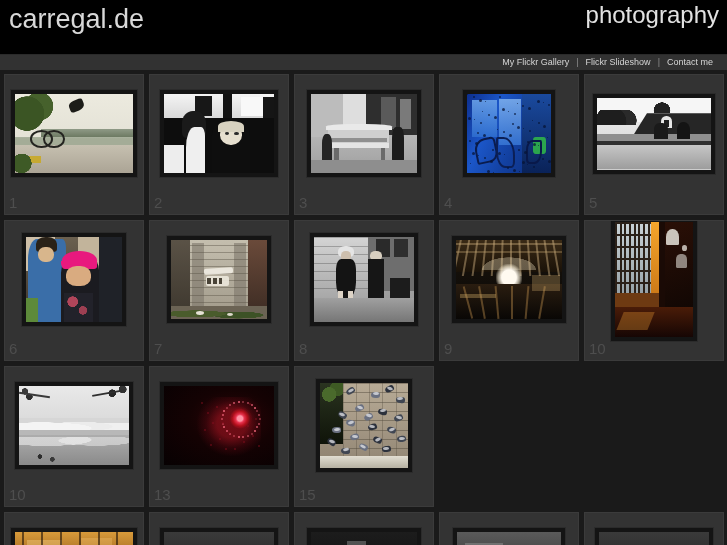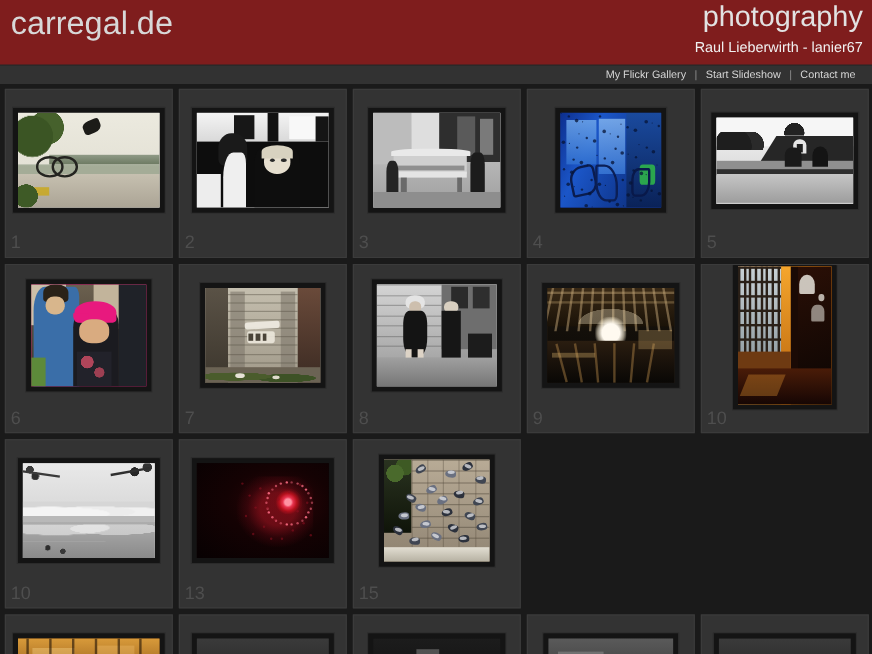--- a/index.html
+++ b/index.html
@@ -18,21 +18,21 @@
     width: 727px;
     height: 545px;
     background: #1a1a1a;
     overflow: hidden;
   }
 
   
   .header {
     position: relative;
     height: 54px;
-    background: #7f1d1d;
+    background: #000000;
     padding: 0;
   }
   .logo {
     position: absolute;
     left: 9px;
     top: 2px;
     font-size: 27px;
     color: #d8d8d8;
     letter-spacing: 0px;
     line-height: 34px;
@@ -148,29 +148,28 @@
 </style>
 </head>
 <body>
 
 <div id="page">
 
   <div class="header">
     <div class="logo">carregal.de</div>
     <div class="head-right">
       <div class="site-section">photography</div>
-      <div class="author">Raul Lieberwirth - lanier67</div>
     </div>
   </div>
 
   <div class="navbar">
     <div class="navinner" id="nav-inner">
         <a class="navlink" href="#">My Flickr Gallery</a>
         <span class="navsep">|</span>
-        <a class="navlink" href="#">Start Slideshow</a>
+        <a class="navlink" href="#">Flickr Slideshow</a>
         <span class="navsep">|</span>
         <a class="navlink" href="#">Contact me</a>
       </div>
   </div>
 
   <div class="grid" id="grid">
       <div class="row">
         <div class="cell">
           <div class="thumbwrap">
             <div class="frame">

